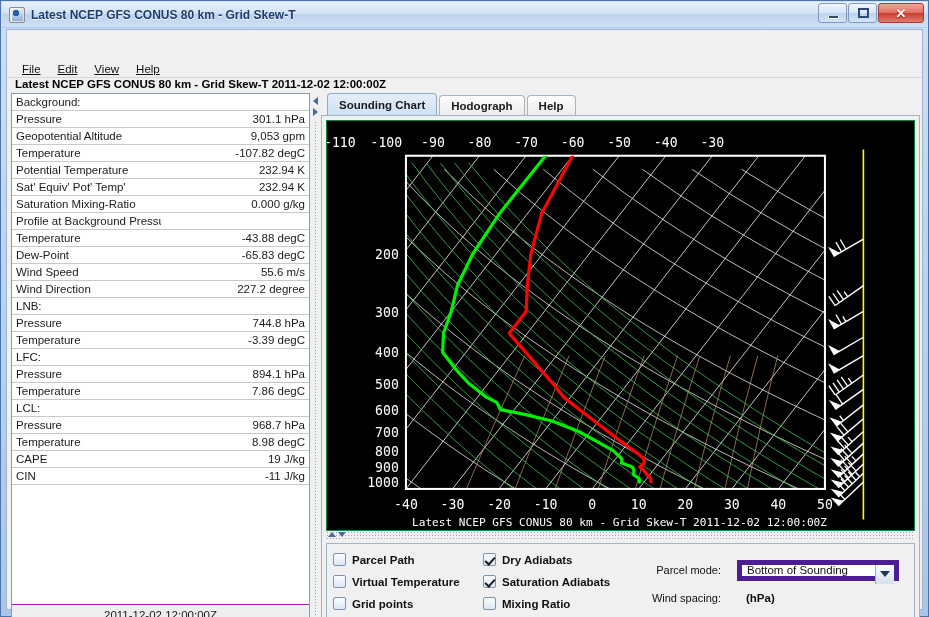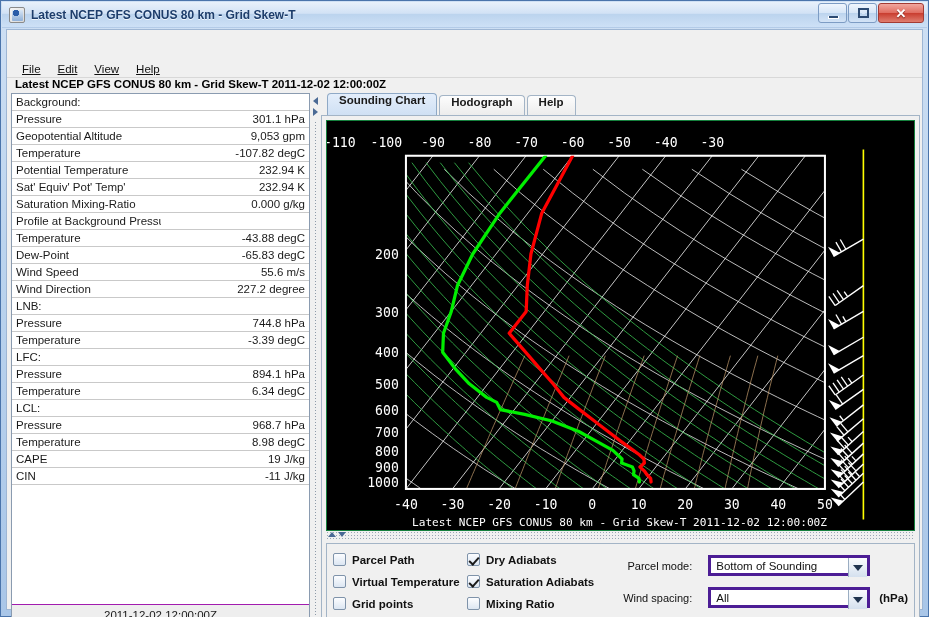--- a/index.html
+++ b/index.html
@@ -122,21 +122,21 @@
   #split-dots{
     flex:1; width:3px; margin-top:5px;
     background-image:radial-gradient(#8d9aa8 0.5px, transparent 0.6px);
     background-size:3px 3px;
   }
 
   
   #right-pane{ flex:1; display:flex; flex-direction:column; min-width:0; }
   #tabstrip{ height:22px; display:flex; align-items:flex-end; padding-left:6px; }
   .tab{
-    height:20px; display:flex; align-items:flex-start; padding:0 11px;
+    height:20px; display:flex; align-items:center; padding:0 11px;
     font-size:11.5px; color:#1a1a1a; font-weight:bold;
     border:1px solid #a3b4c6; border-bottom:0;
     border-radius:4px 4px 0 0; margin-right:2px;
     background:linear-gradient(to bottom,#fdfdfd,#ececec);
   }
   .tab.active{
     background:linear-gradient(to bottom,#e4eefb,#cfe0f4);
     border-color:#8fa9c6; height:22px; font-weight:bold;
   }
   #tab-content{
@@ -175,21 +175,21 @@
     content:"";position:absolute;left:3px;top:1px;width:4px;height:8px;
     border:solid #1a1a1a; border-width:0 2px 2px 0; transform:rotate(42deg);
   }
   .cblabel{ font-size:11.5px;color:#111;font-weight:bold;white-space:nowrap; }
   .sel-col{ flex:1; display:flex; flex-direction:column; gap:11px; padding-left:14px; }
   .selrow{ display:flex; align-items:center; }
   .sellabel{ font-size:11px;color:#111;font-weight:normal;margin-right:16px;white-space:nowrap; }
   .selrow .sellabel.pm{ width:84px; text-align:right; }
   .selrow .sellabel.ws{ width:84px; text-align:right; }
   .combo{
-    width:162px;height:21px;border:3px solid #4c1d95;background:#fff;
+    width:162px;height:21px;border:5px solid #4c1d95;background:#fff;
     display:flex;align-items:center;position:relative;
   }
   .combo .val{ font-size:11.5px;color:#111;padding-left:5px;white-space:nowrap;overflow:hidden; }
   .combo .btn{
     position:absolute;right:0;top:0;width:19px;height:19px;
     border-left:1px solid #9aadc2;
     background:linear-gradient(to bottom,#fbfcfe,#d4e0ee);
     display:flex;align-items:center;justify-content:center;
   }
   .combo .btn:after{
@@ -302,21 +302,21 @@
                 <tr>
                   <td class="k-section">LFC:</td>
                   <td class="v"></td>
                 </tr>
                 <tr>
                   <td class="k-indent">Pressure</td>
                   <td class="v">894.1 hPa</td>
                 </tr>
                 <tr>
                   <td class="k-indent">Temperature</td>
-                  <td class="v">6.34 degC</td>
+                  <td class="v">7.86 degC</td>
                 </tr>
                 <tr>
                   <td class="k-section">LCL:</td>
                   <td class="v"></td>
                 </tr>
                 <tr>
                   <td class="k-indent">Pressure</td>
                   <td class="v">968.7 hPa</td>
                 </tr>
                 <tr>
@@ -610,24 +610,20 @@
             <div class="sel-col">
               <div class="selrow">
                 <span class="sellabel pm">Parcel mode:</span>
                 <div class="combo">
                   <span class="val">Bottom of Sounding</span>
                   <span class="btn"></span>
                 </div>
               </div>
               <div class="selrow">
                 <span class="sellabel ws">Wind spacing:</span>
-                <div class="combo">
-                  <span class="val">All</span>
-                  <span class="btn"></span>
-                </div>
                 <span class="unit">(hPa)</span>
               </div>
             </div>
 
           </div>
         </div>
       </div>
     </div>
   </div>
 </div>

